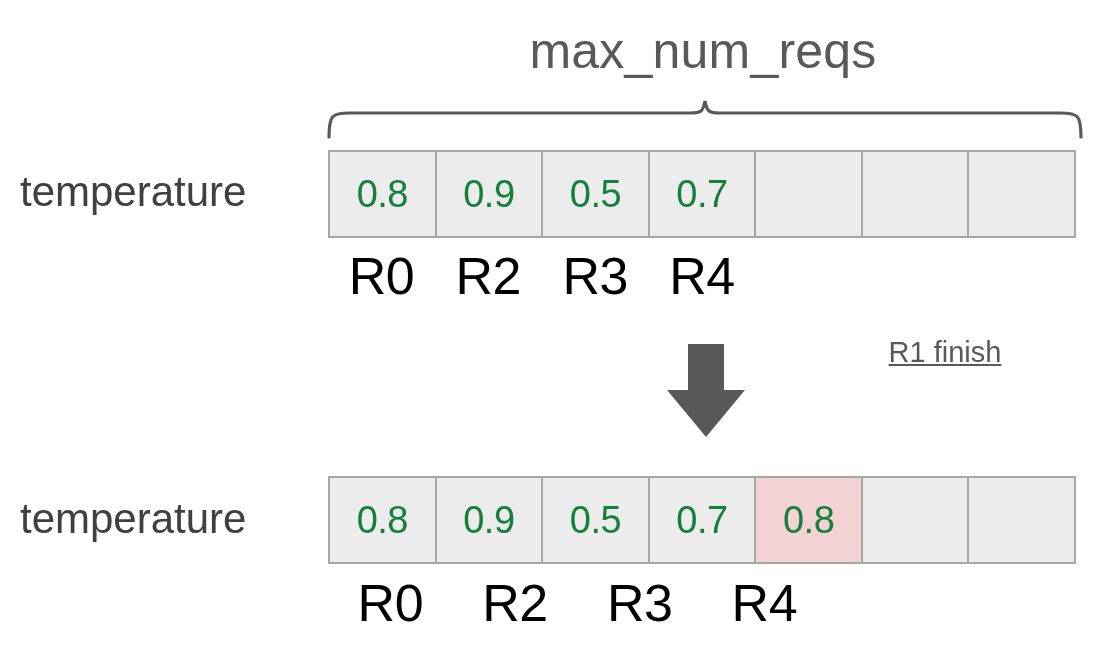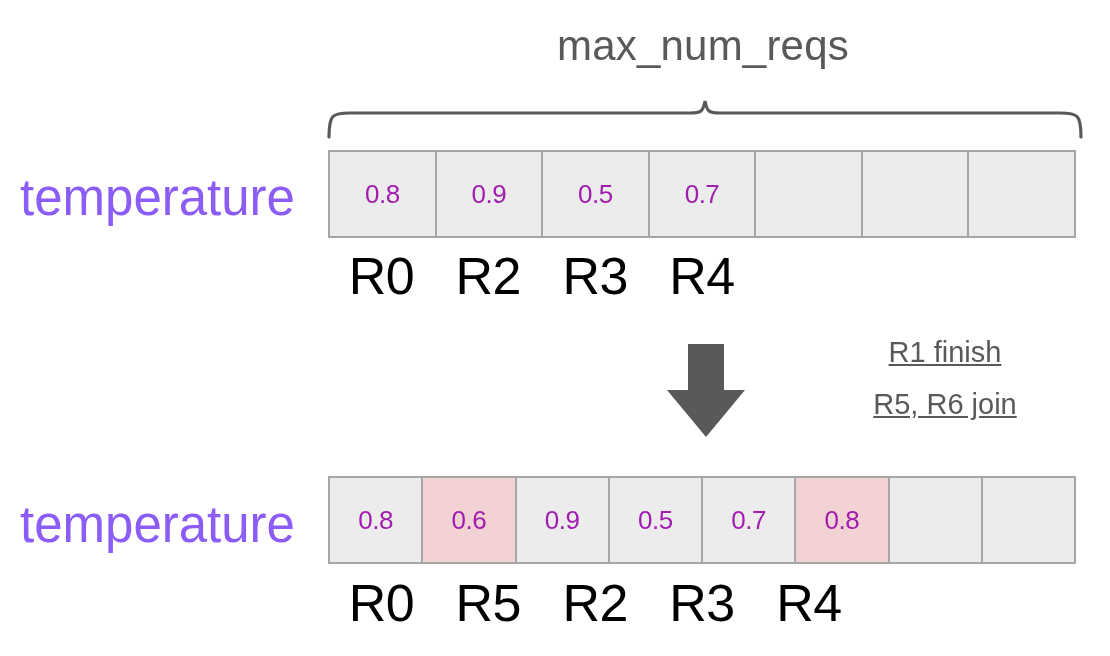--- a/index.html
+++ b/index.html
@@ -22,39 +22,39 @@
     height: 656px;
   }
 
   
   .brace-label {
     position: absolute;
     left: 443px;
     top: 22px;
     width: 520px;
     text-align: center;
-    font-size: 42px;
+    font-size: 50px;
     color: #595959;
     letter-spacing: 0.2px;
     white-space: nowrap;
   }
   .brace-svg {
     position: absolute;
     left: 320px;
     top: 100px;
     width: 770px;
     height: 50px;
   }
 
   
   .row-label {
     position: absolute;
     left: 20px;
-    font-size: 51px;
-    color: #8b5cf6;
+    font-size: 42px;
+    color: #404040;
     white-space: nowrap;
     text-align: center;
   }
   .row-label.top    { top: 168px; }
   .row-label.bottom { top: 495px; }
 
   
   .row {
     position: absolute;
     left: 328px;
@@ -69,22 +69,22 @@
   .row.bottom { top: 476px; }
 
   .cell {
     flex: 1 1 0;
     box-sizing: border-box;
     border-right: 2px solid #a6a6a6;
     background: #ececec;
     display: flex;
     align-items: center;
     justify-content: center;
-    font-size: 26px;
-    color: #a21caf;
+    font-size: 38px;
+    color: #15803d;
     letter-spacing: -0.5px;
   }
   .cell:last-child { border-right: none; }
   .cell.hl { background: #f2d2d2; }
 
   
   .ids {
     position: absolute;
     left: 328px;
     width: 748px;
@@ -159,39 +159,36 @@
     <div class="id-cell"></div>
     <div class="id-cell"></div>
   </div>
 
   <svg class="arrow-svg" viewBox="0 0 100 104">
     <polygon points="28,6 64,6 64,52 85,52 46,99 7,52 28,52" fill="#595959"></polygon>
   </svg>
 
   <div class="note">
     <span class="note-line">R1 finish</span>
-    <span class="note-line">R5, R6 join</span>
   </div>
 
   <div class="row-label bottom">temperature</div>
 
   <div class="row bottom">
     <div class="cell">0.8</div>
-    <div class="cell hl">0.6</div>
     <div class="cell">0.9</div>
     <div class="cell">0.5</div>
     <div class="cell">0.7</div>
     <div class="cell hl">0.8</div>
     <div class="cell"></div>
     <div class="cell"></div>
   </div>
 
   <div class="ids bottom">
     <div class="id-cell">R0</div>
-    <div class="id-cell">R5</div>
     <div class="id-cell">R2</div>
     <div class="id-cell">R3</div>
     <div class="id-cell">R4</div>
     <div class="id-cell"></div>
     <div class="id-cell"></div>
   </div>
 
 </div>
 
 </body></html>

